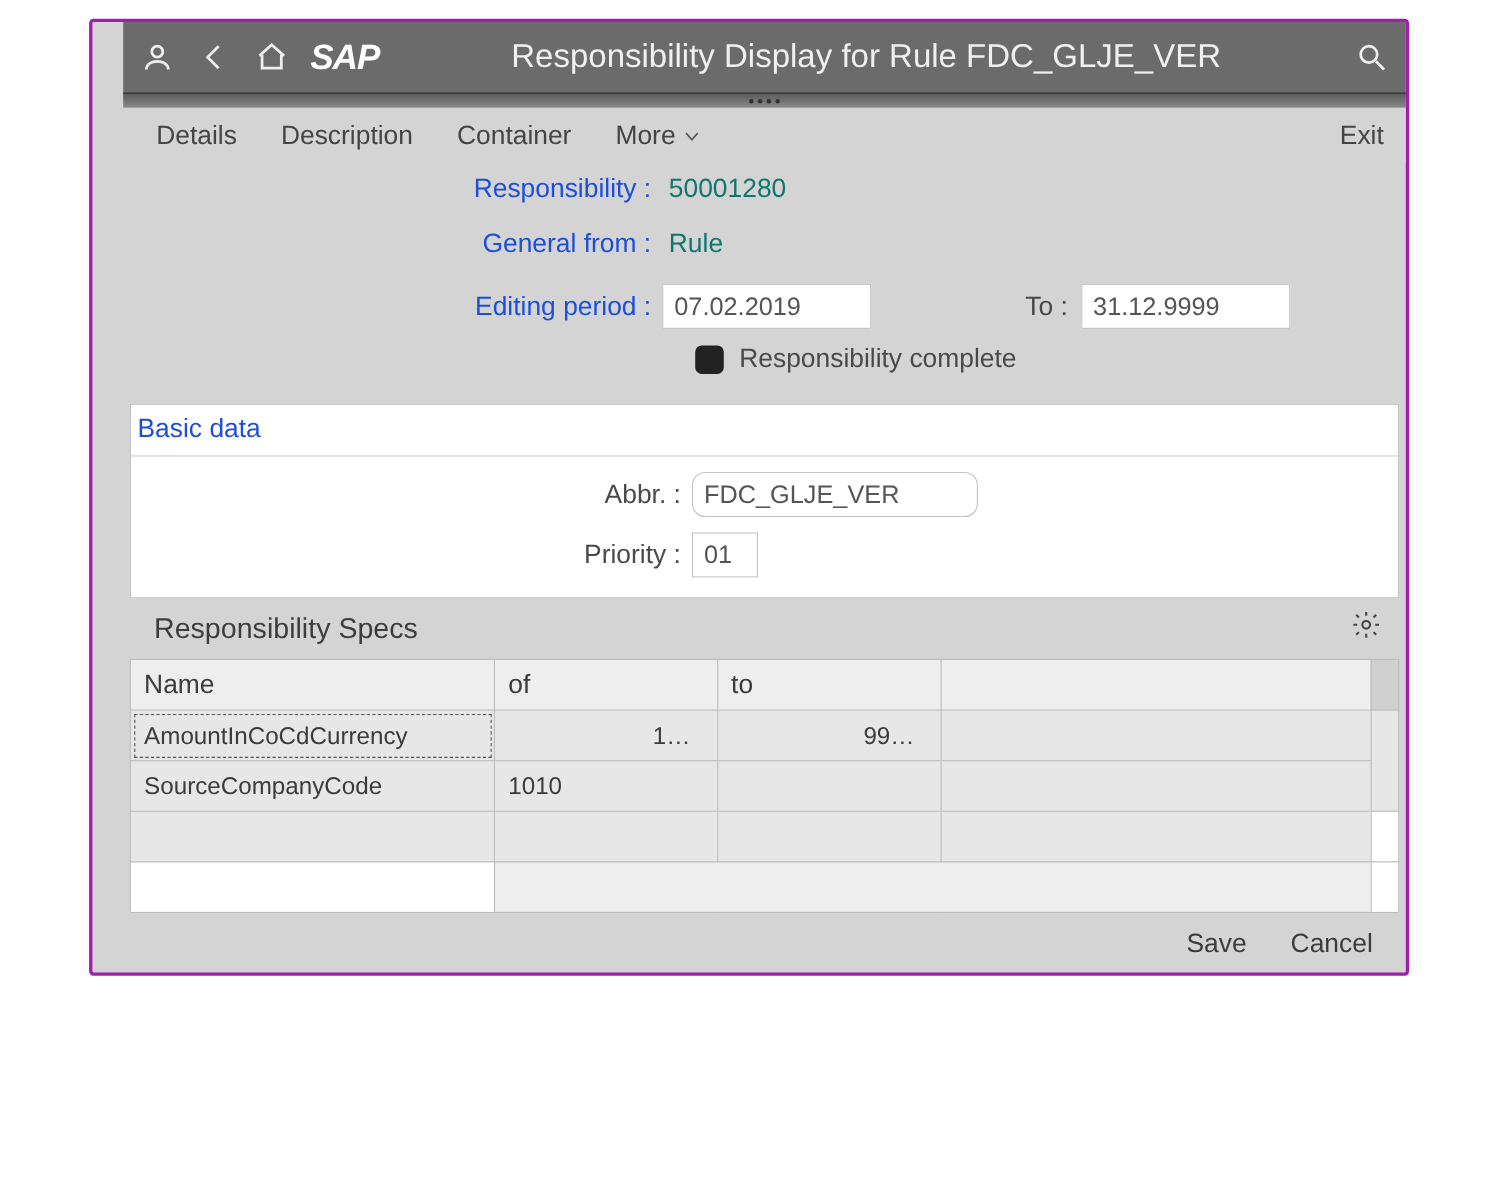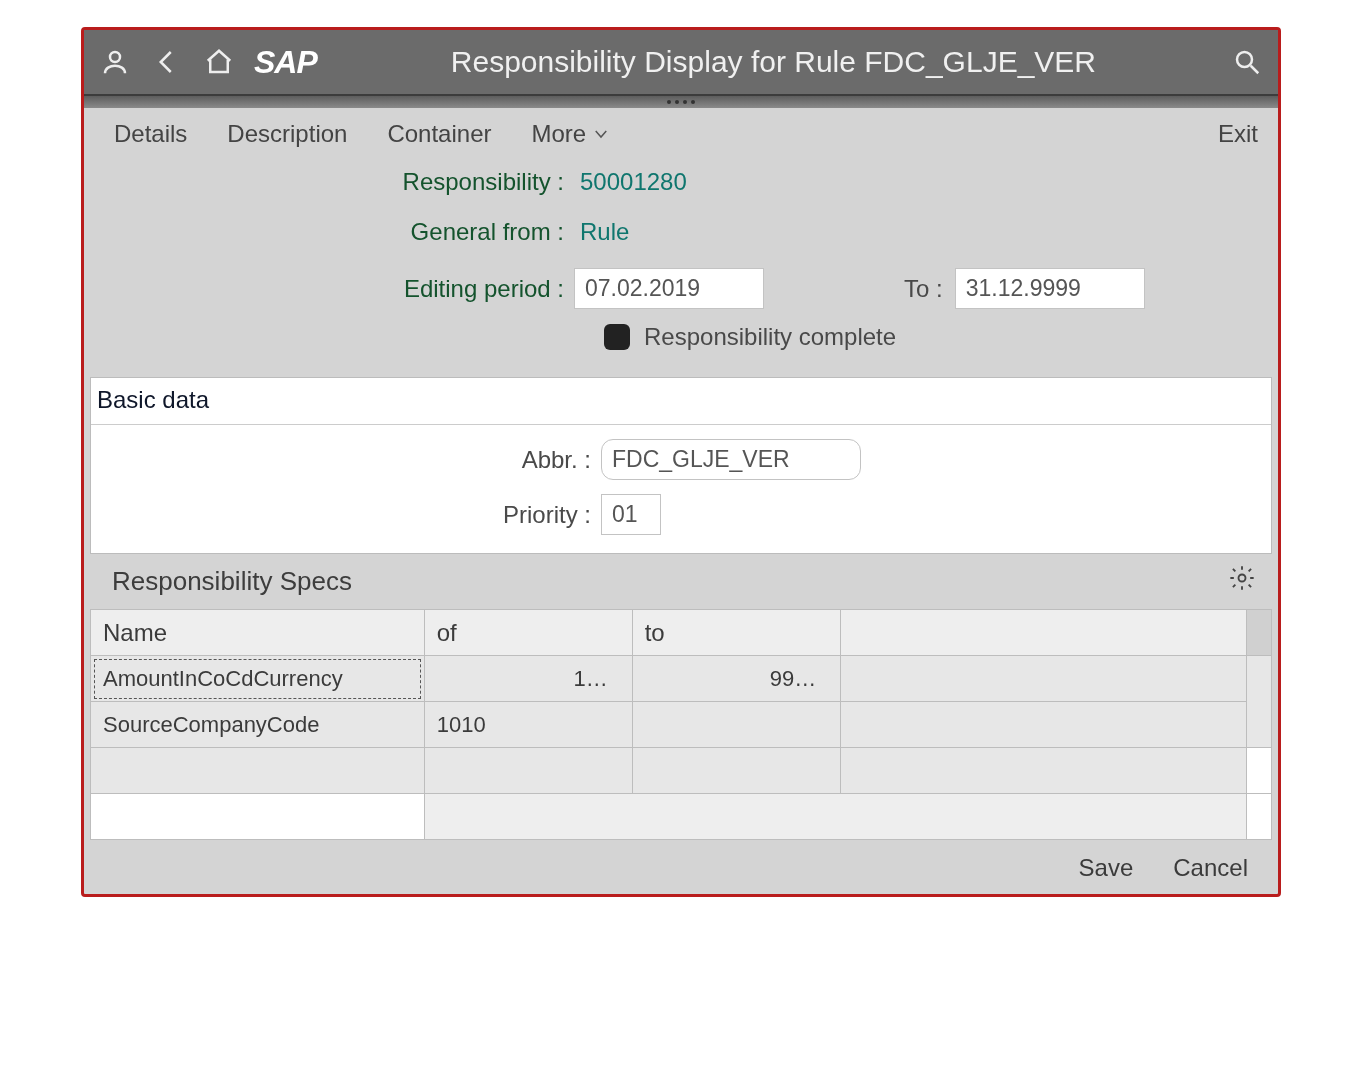--- a/index.html
+++ b/index.html
@@ -7,26 +7,27 @@
     font-family: Arial, Helvetica, sans-serif;
     background: #fff;
     width: 1362px;
     height: 1080px;
     display: flex;
     align-items: flex-start;
     justify-content: center;
   }
   .frame {
     width: 1200px;
-    border: 3px solid #b91c1c;
+    border: 3px solid #a21caf;
     border-radius: 4px;
     background: #d4d4d4;
-    margin-top: 27px;
+    margin-top: 17px;
     display: flex;
     flex-direction: column;
+    padding-left: 28px;
   }
   
   .titlebar {
     background: #6b6b6b;
     height: 66px;
     display: flex;
     align-items: center;
     padding: 0 14px;
     gap: 18px;
     border-bottom: 2px solid #3c3c3c;
@@ -48,33 +49,33 @@
     color:#444;
     background:#d4d4d4;
   }
   .menubar .menu-item { cursor:pointer; }
   .menu-more { display:flex; align-items:center; gap:6px; }
   .chev-down { width:18px; height:18px; }
   .spacer { flex:1; }
   
   .form-area { padding: 0 20px 12px 20px; }
   .form-row { display:flex; align-items:center; margin-top:10px; }
-  .form-lbl { width: 470px; text-align:right; padding-right:10px; font-size:24px; color:#14532d; }
+  .form-lbl { width: 470px; text-align:right; padding-right:10px; font-size:24px; color:#1d4ed8; }
   .form-val { font-size:24px; color:#0f766e; padding-left:6px; }
   .input-box { background:#fff; border:1px solid #c3c3c3; padding:6px 10px; font-size:23px; color:#555; display:inline-block; }
   .input-box.w180 { width:190px; }
   .to-lbl { font-size:24px; color:#494949; padding: 0 12px 0 140px; }
   .checkbox-row { display:flex; align-items:center; margin-top:14px; margin-left:500px; gap:14px; }
   .fake-checkbox { width:26px; height:26px; border-radius:6px; background:#222; }
   
   .basic-panel {
     background:#fff; margin: 14px 6px 0 6px;
     border:1px solid #bcbcbc;
   }
-  .basic-title { font-size:24px; color:#0f172a; padding:8px 10px 10px 6px; border-bottom:1px solid #ccc; }
+  .basic-title { font-size:24px; color:#1d4ed8; padding:8px 10px 10px 6px; border-bottom:1px solid #ccc; }
   .bd-row { display:flex; align-items:center; margin:14px 0; }
   .bd-lbl { width:510px; text-align:right; padding-right:10px; font-size:24px; color:#4a4a4a; }
   .bd-input { width:260px;border-radius:12px; }
   .bd-input-wide { width:560px; }
   .bd-input-sm { width:60px; text-align:left; }
   
   .specs-head {
     display:flex; align-items:center; justify-content:space-between;
     padding:10px 16px 10px 22px; font-size:26px; color:#3d3d3d;
     background:#d4d4d4; margin:0 6px;

